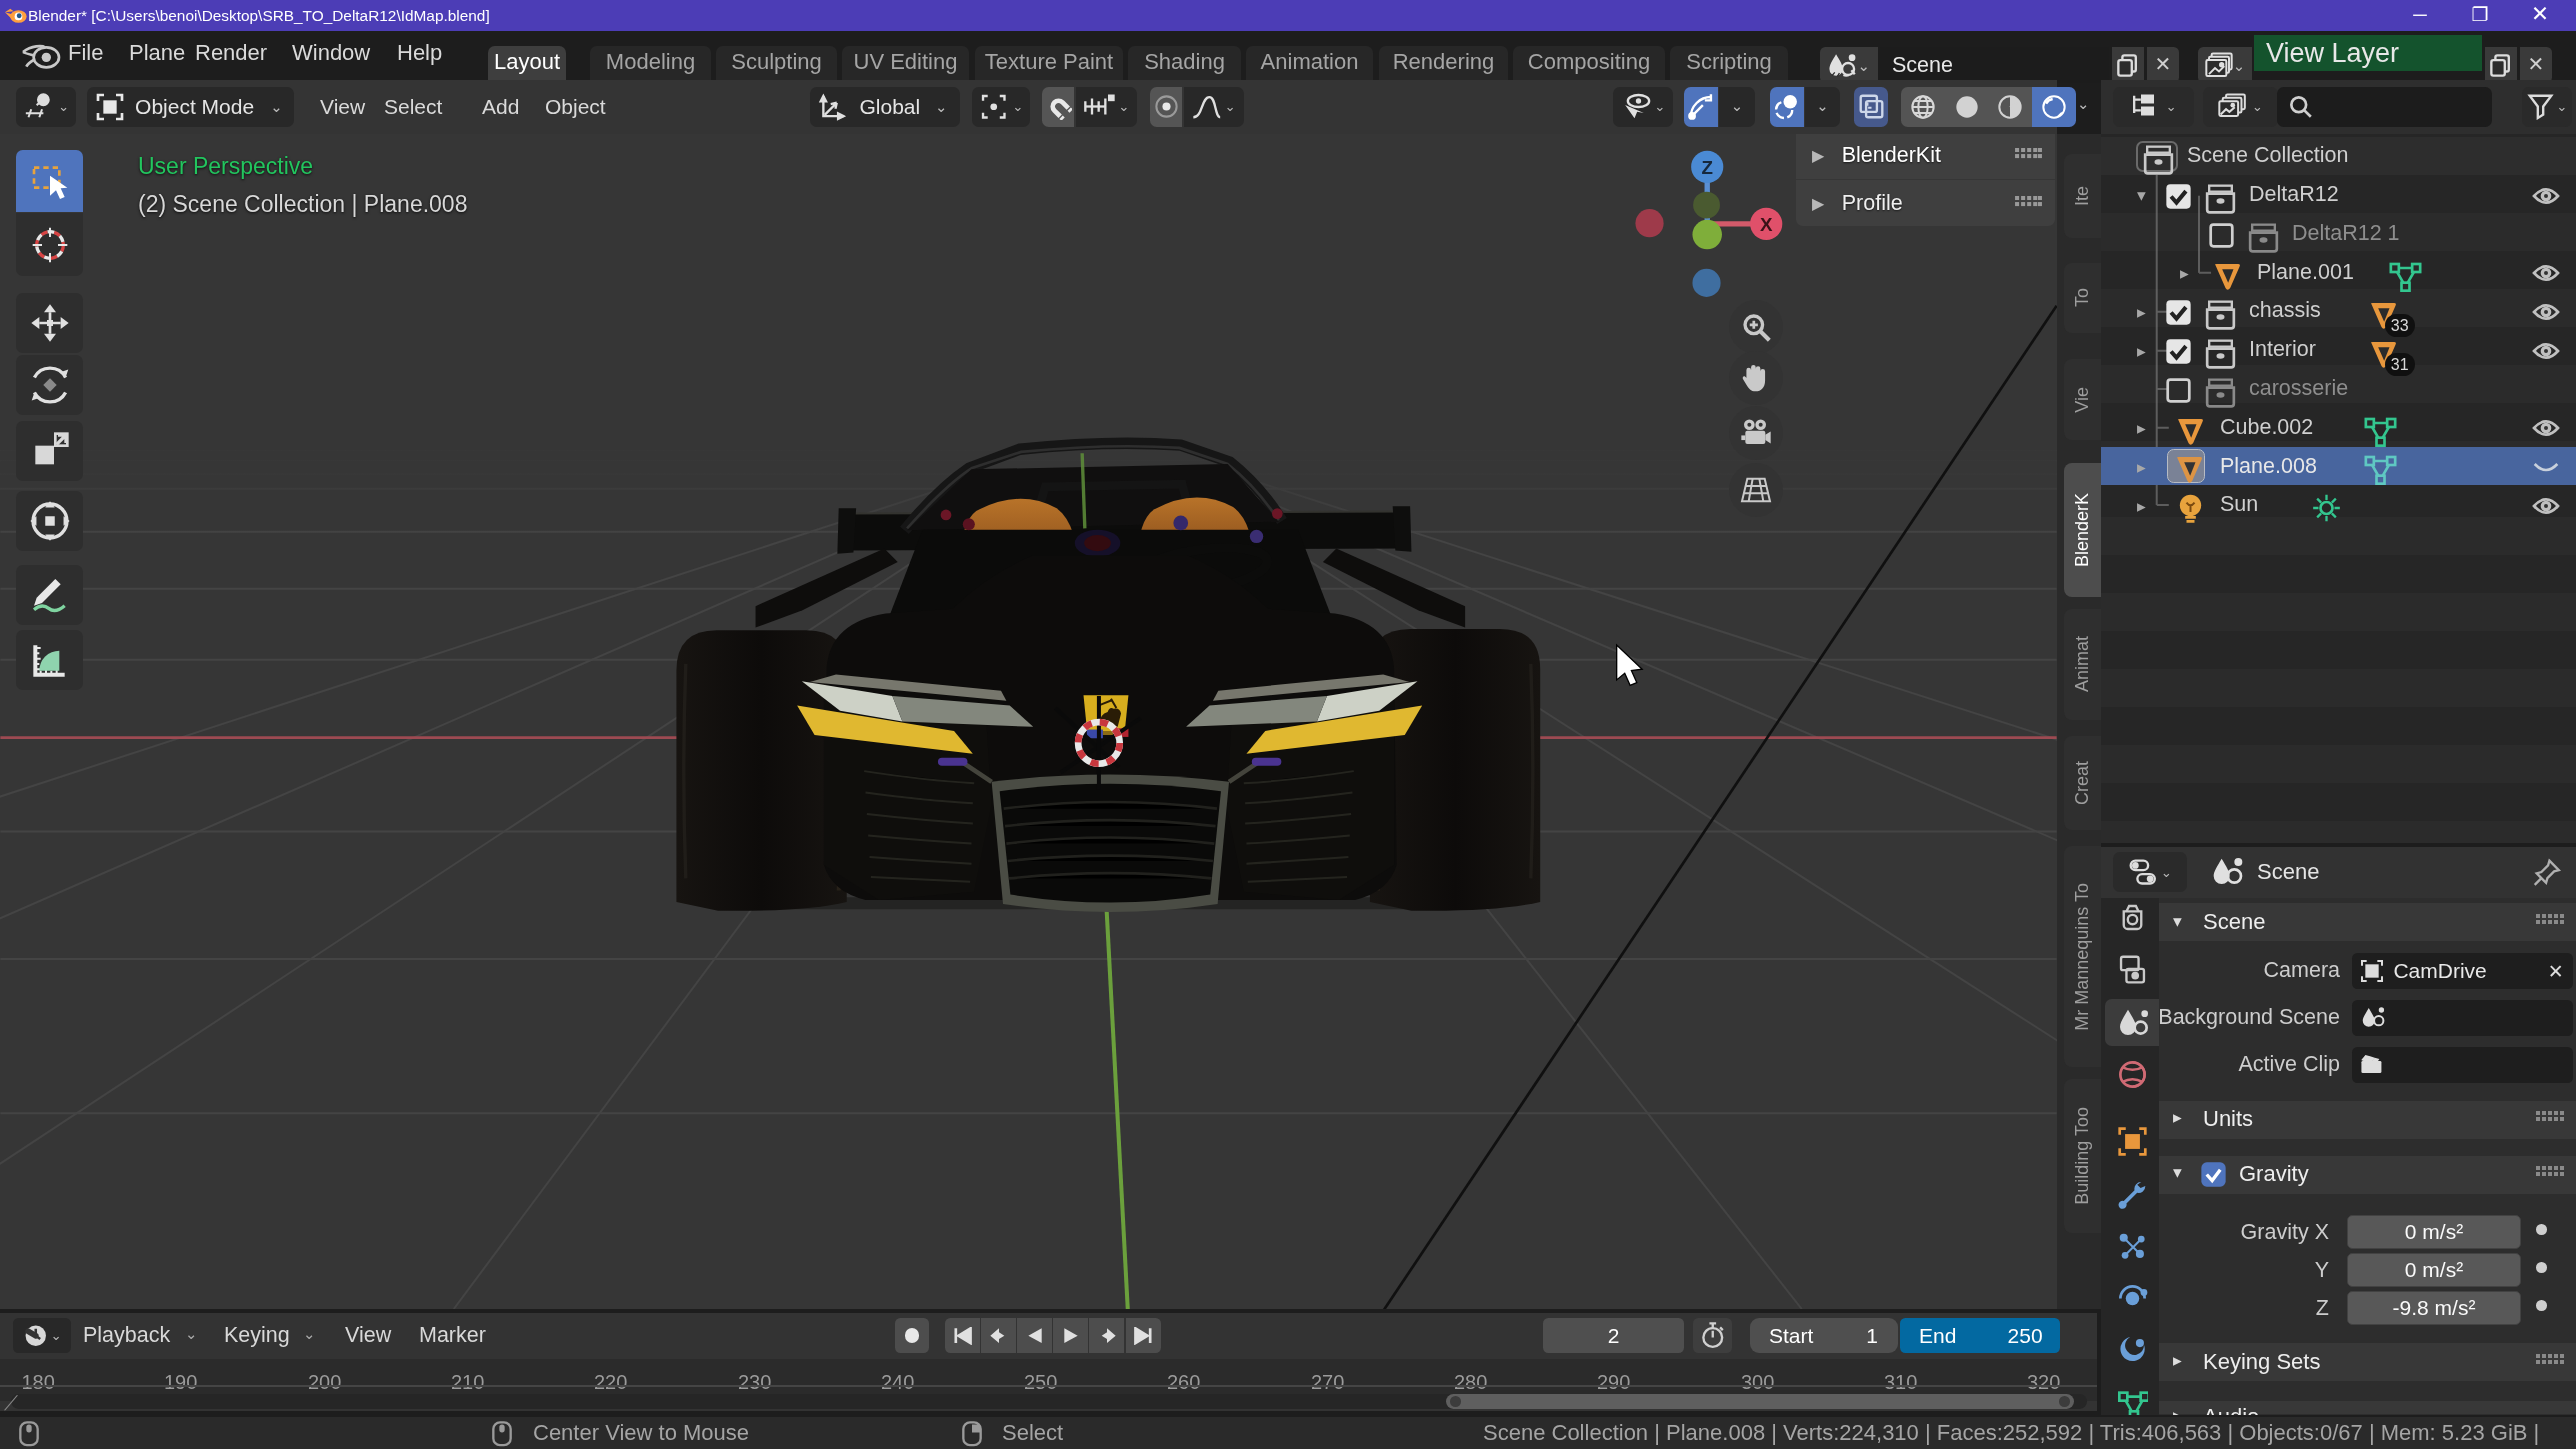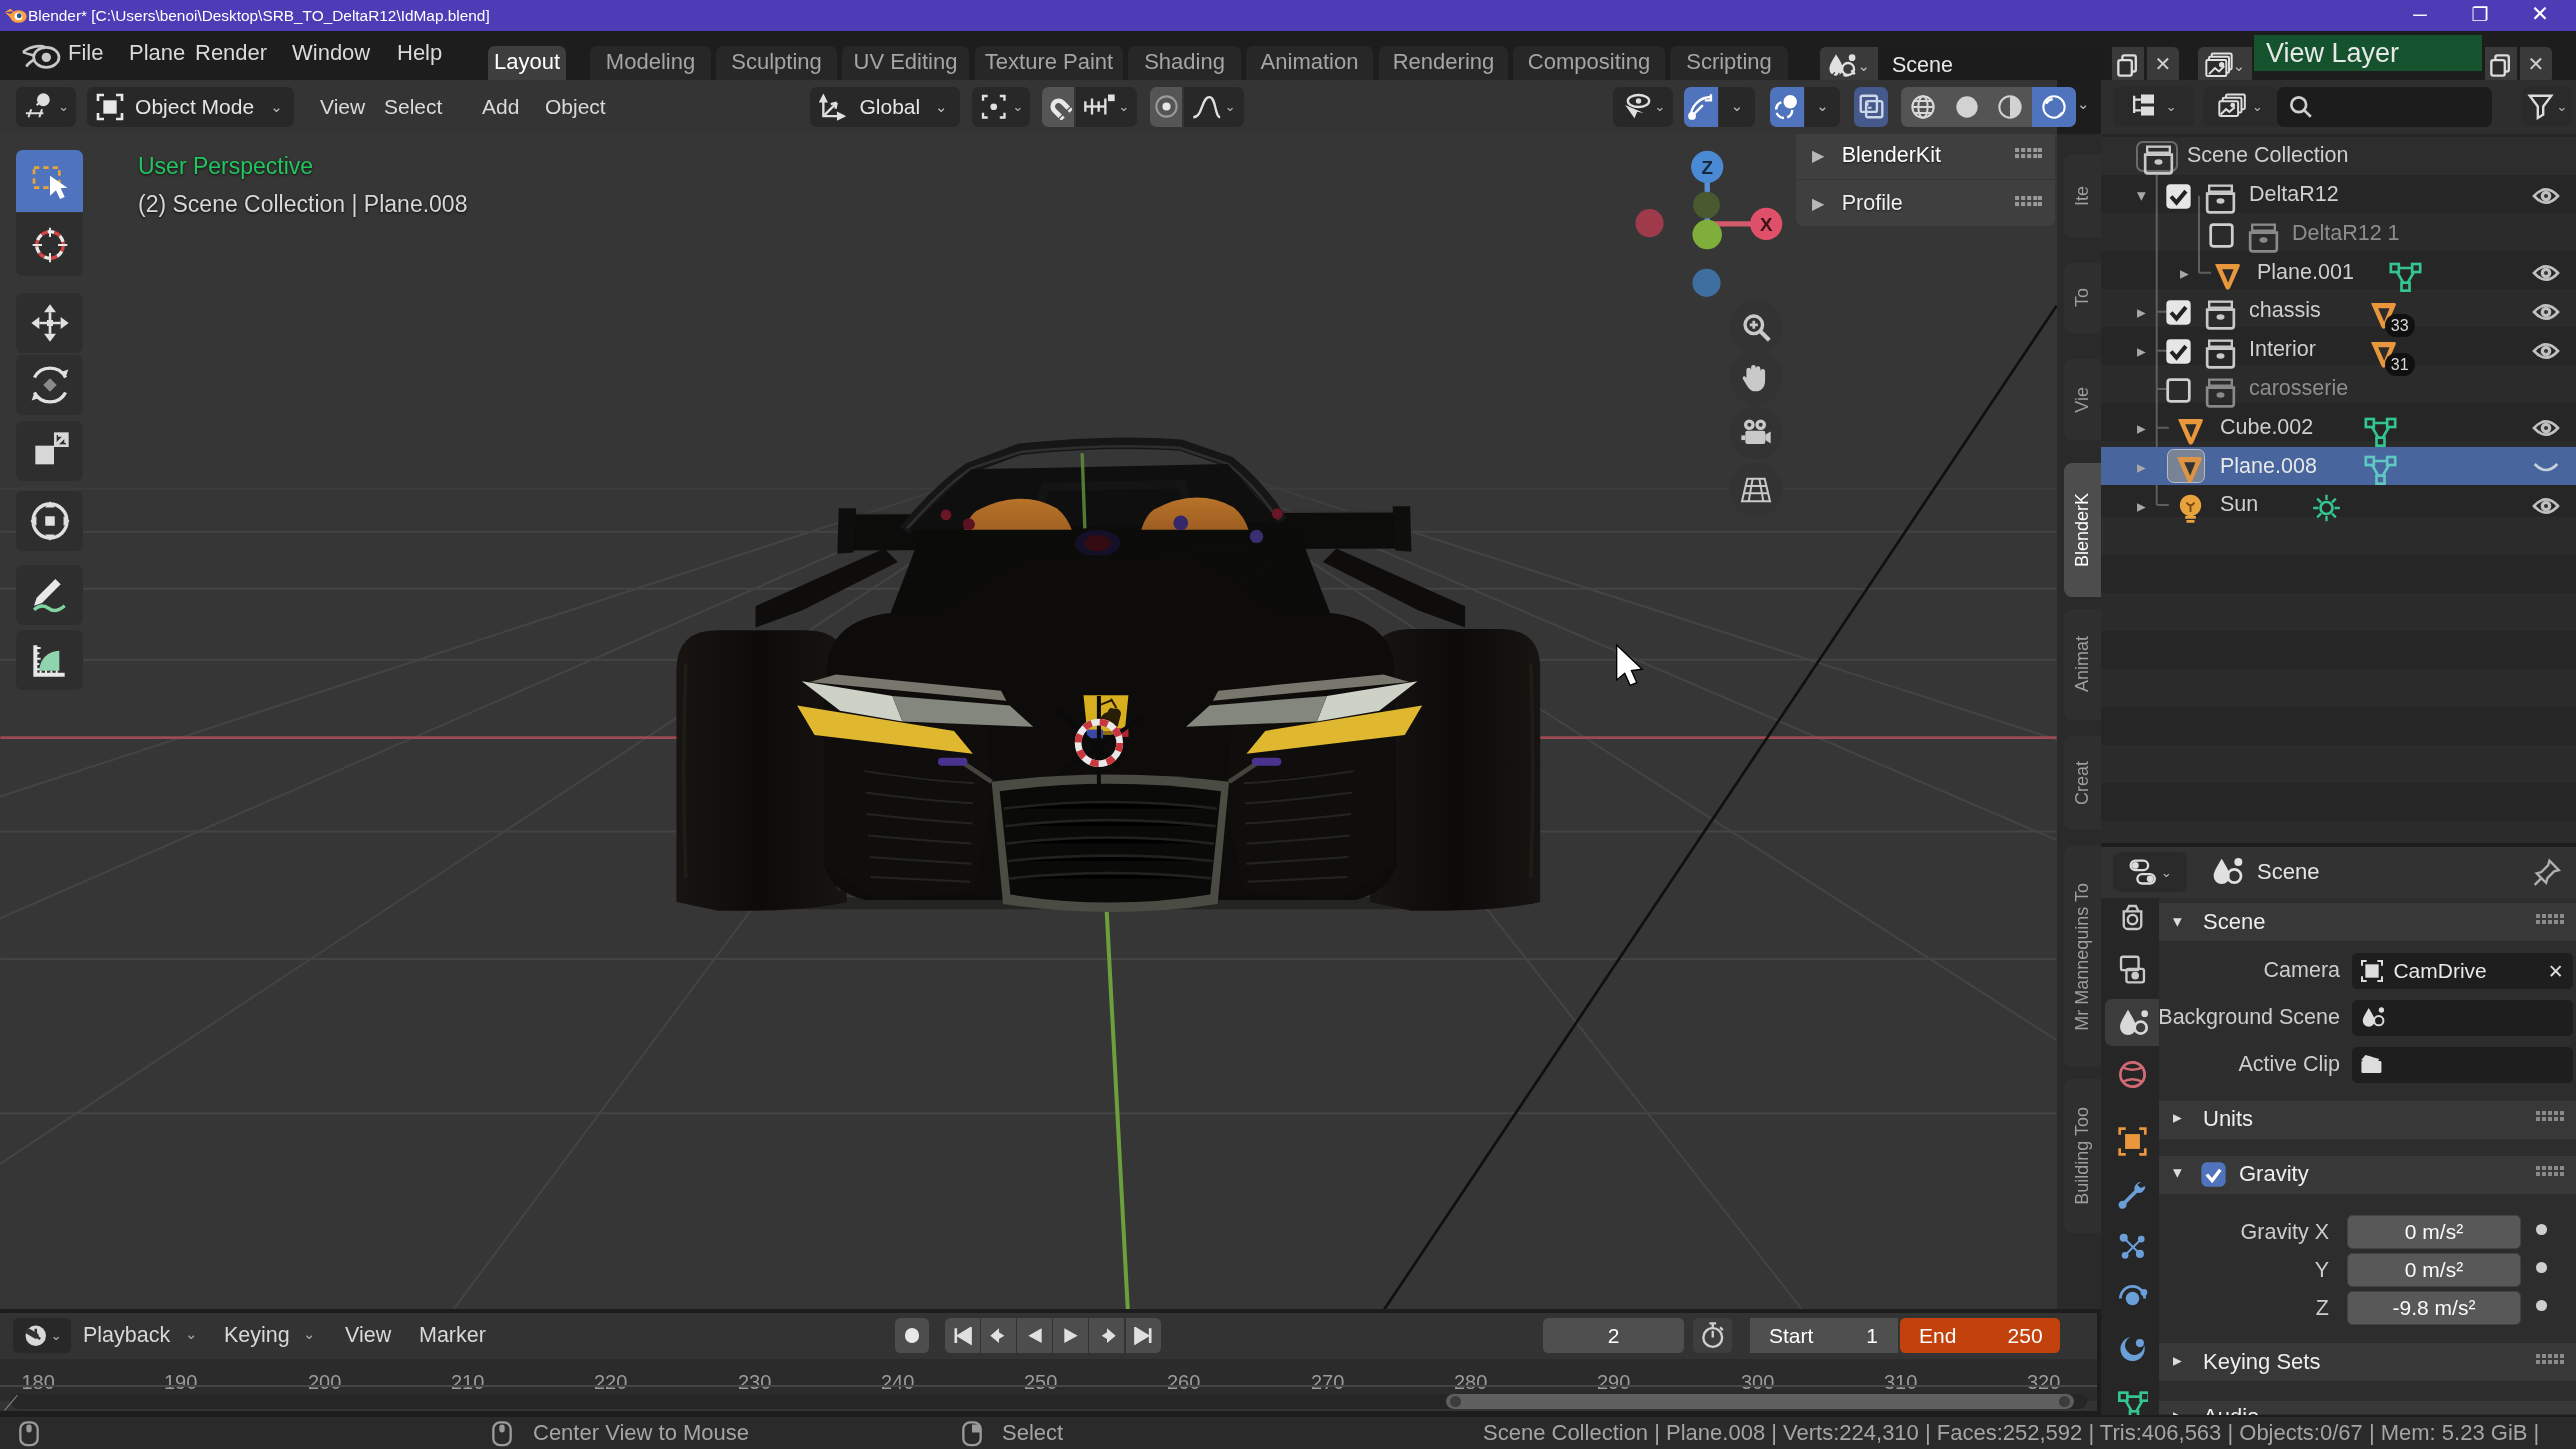--- a/index.html
+++ b/index.html
@@ -1027,25 +1027,25 @@
           <path d="M24 2 v22 M2 2 l18 11 L2 24 Z" stroke="#e0e0e0" stroke-width="4" fill="#e0e0e0"></path>
         </svg>
       </div>
     <div class="abs" style="left:1543px;top:5.4px;width:141px;height:35px;background:#4f4f4f;border-radius:5.4px;color:#fff;font-size:21px;text-align:center;line-height:35px">2</div>
     <div class="abs" style="left:1693px;top:5.4px;width:39px;height:35px;background:#3e3e3e;border-radius:5.4px;display:flex;align-items:center;justify-content:center">
       <svg width="25.5" height="27" viewBox="0 0 38 40">
           <circle cx="19" cy="23" r="14" fill="none" stroke="#d0d0d0" stroke-width="3.5"></circle>
           <path d="M19 23 V13 M14 2 h10 M19 2 v7 M30 8 l4 4" stroke="#d0d0d0" stroke-width="3.5"></path>
         </svg>
     </div>
-    <div class="abs" style="left:1750px;top:5.4px;width:148px;height:35px;background:#4f4f4f;border-radius:0;color:#fff;font-size:21px">
+    <div class="abs" style="left:1750px;top:5.4px;width:148px;height:35px;background:#4f4f4f;border-radius:9px;color:#fff;font-size:21px">
         <span style="position:absolute;left:19px;top:6px">Start</span>
         <span style="position:absolute;right:20px;top:6px">1</span>
       </div>
-    <div class="abs" style="left:1900px;top:5.4px;width:160px;height:35px;background:#c2410c;border-radius:5.4px;color:#fff;font-size:21px">
+    <div class="abs" style="left:1900px;top:5.4px;width:160px;height:35px;background:#0369a1;border-radius:5.4px;color:#fff;font-size:21px">
         <span style="position:absolute;left:19px;top:6px">End</span>
         <span style="position:absolute;right:17.4px;top:6px">250</span>
       </div>
 
     <div class="abs" style="left:0;top:46px;width:2097px;height:42px;background:#2b2b2b"></div>
     <div class="ruler-num" style="left:21.5px">180</div>
     <div class="ruler-num" style="left:164px">190</div>
     <div class="ruler-num" style="left:308px">200</div>
     <div class="ruler-num" style="left:451px">210</div>
     <div class="ruler-num" style="left:594px">220</div>

